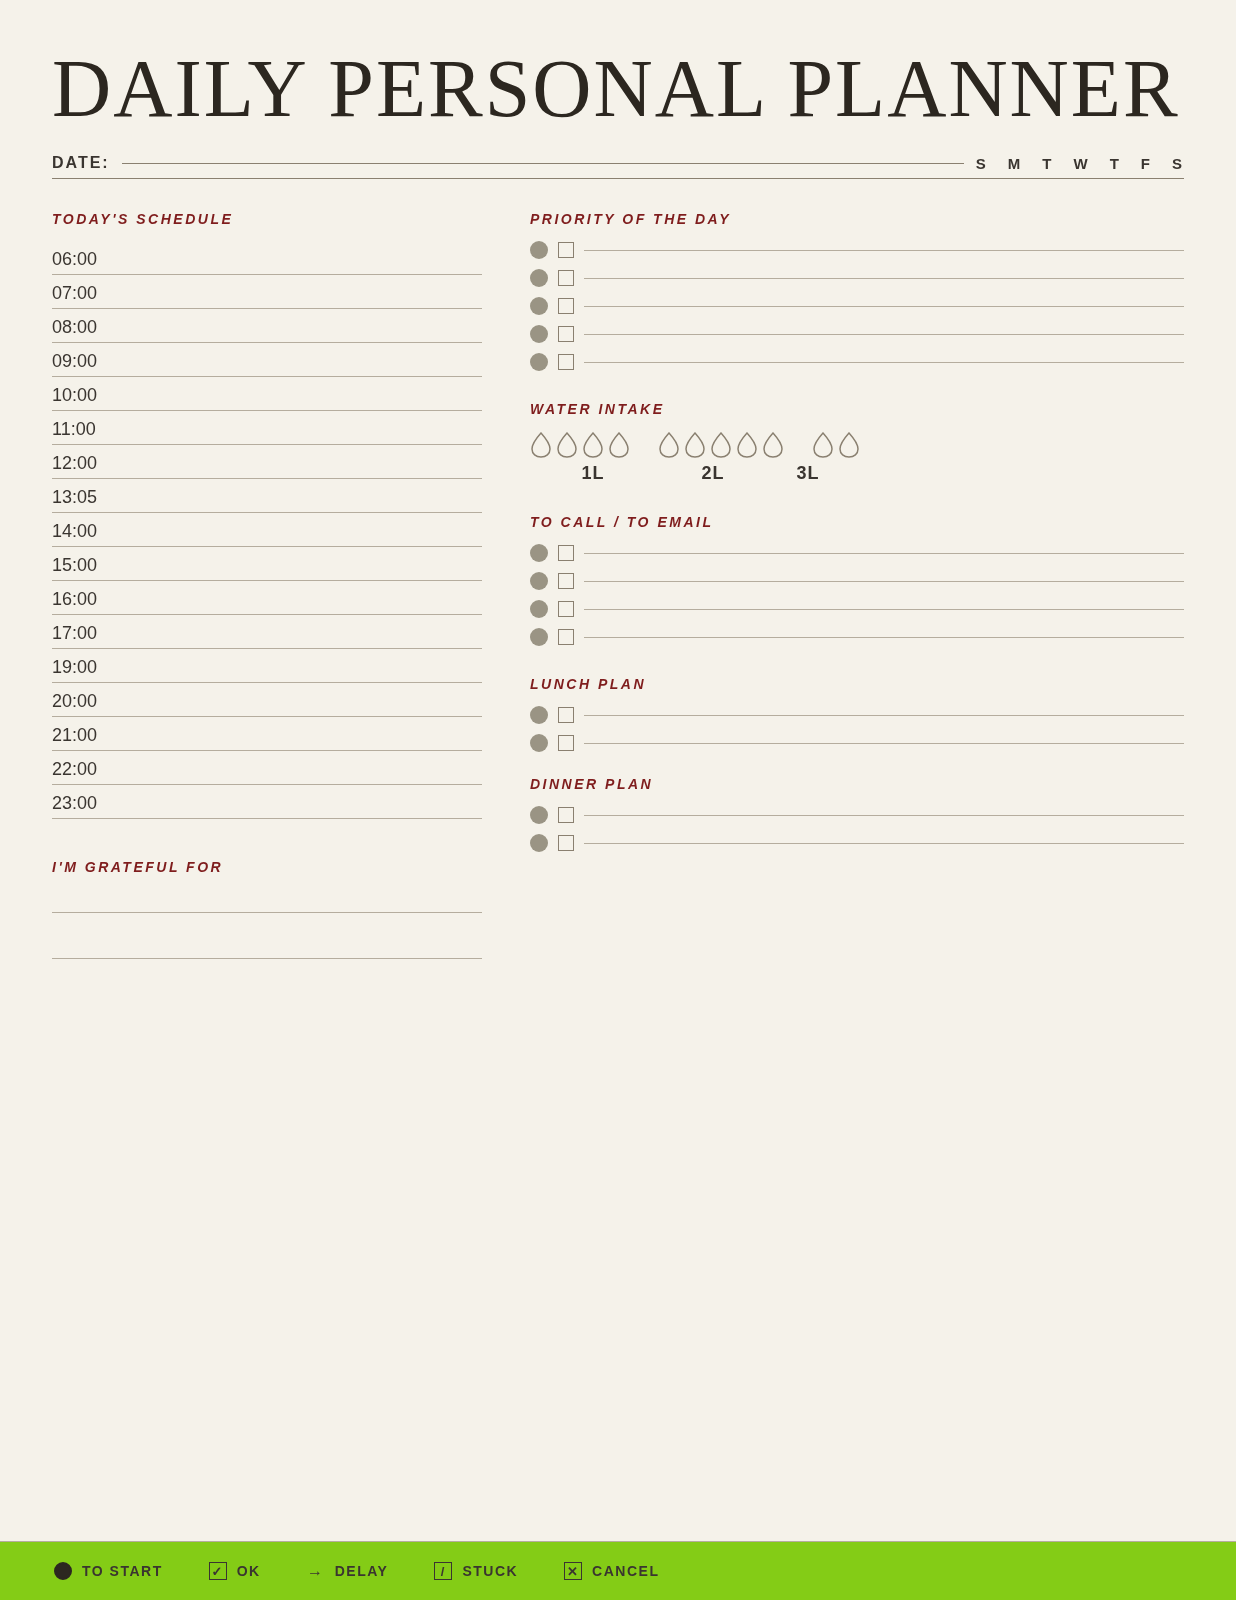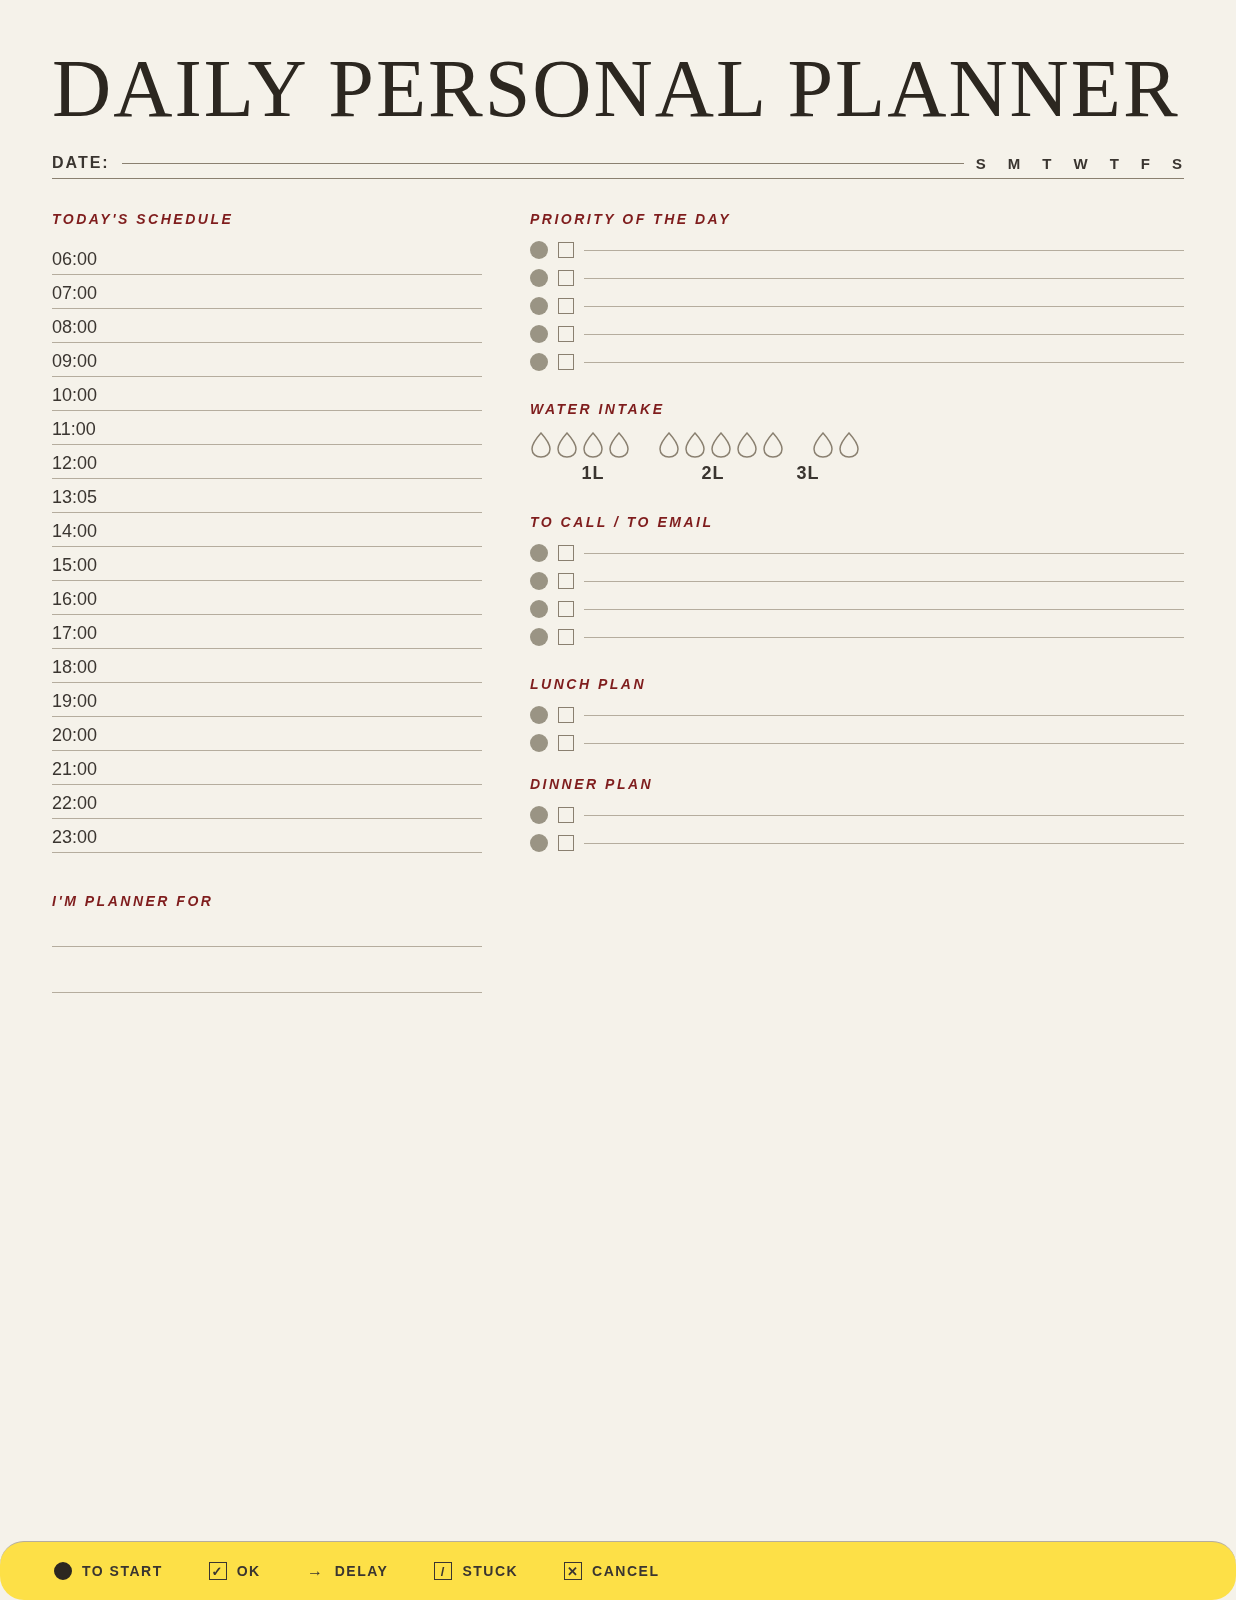--- a/index.html
+++ b/index.html
@@ -194,27 +194,26 @@
     .meal-section {
       margin-bottom: 24px;
     }
 
     
     .legend {
       position: fixed;
       bottom: 0;
       left: 0;
       width: 1236px;
-      background: #fde047;
+      background: #84cc16;
       border-top: 1.5px solid #b5ad9e;
       padding: 18px 52px;
       display: flex;
       align-items: center;
       gap: 44px;
-      border-radius: 24px;
     }
 
     .legend-item {
       display: flex;
       align-items: center;
       gap: 8px;
       font-size: 14px;
       font-weight: 700;
       letter-spacing: 1.5px;
       font-family: Arial, sans-serif;
@@ -328,42 +327,39 @@
           <div class="time-row">
             <span class="time-label">15:00</span>
           </div>
           <div class="time-row">
             <span class="time-label">16:00</span>
           </div>
           <div class="time-row">
             <span class="time-label">17:00</span>
           </div>
           <div class="time-row">
-            <span class="time-label">18:00</span>
-          </div>
-          <div class="time-row">
             <span class="time-label">19:00</span>
           </div>
           <div class="time-row">
             <span class="time-label">20:00</span>
           </div>
           <div class="time-row">
             <span class="time-label">21:00</span>
           </div>
           <div class="time-row">
             <span class="time-label">22:00</span>
           </div>
           <div class="time-row">
             <span class="time-label">23:00</span>
           </div>
         </div>
     </div>
 
     <div class="grateful-section">
-      <div class="section-title">I'M PLANNER FOR</div>
+      <div class="section-title">I'M GRATEFUL FOR</div>
       <div class="grateful-line"></div>
       <div class="grateful-line"></div>
     </div>
 
   </div>
 
   <div class="right-col">
 
     <div class="priority-section">
       <div class="section-title">PRIORITY OF THE DAY</div>

